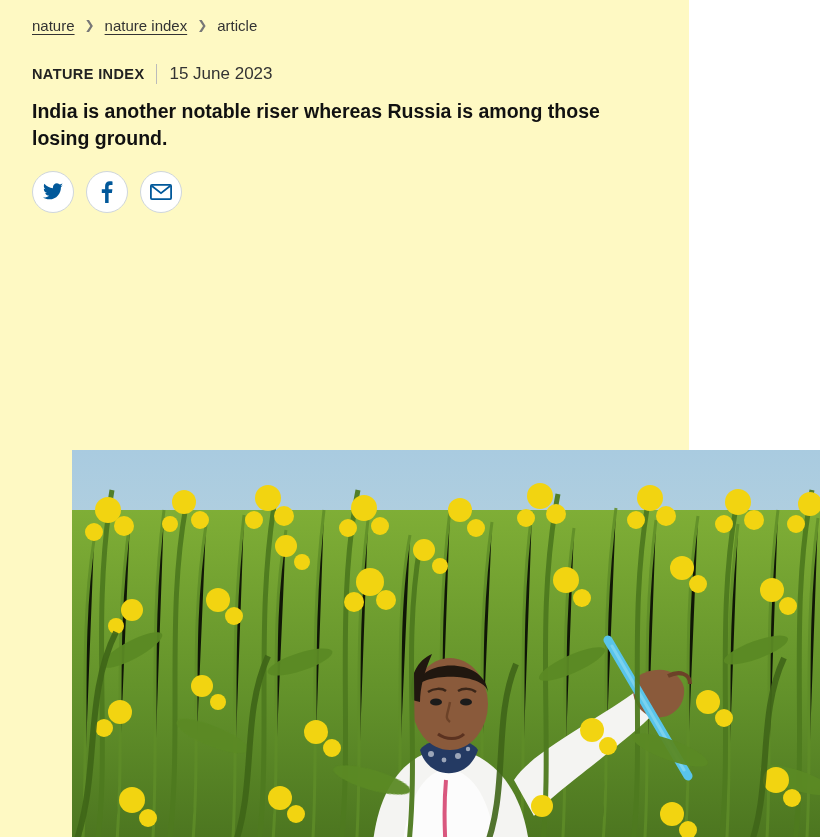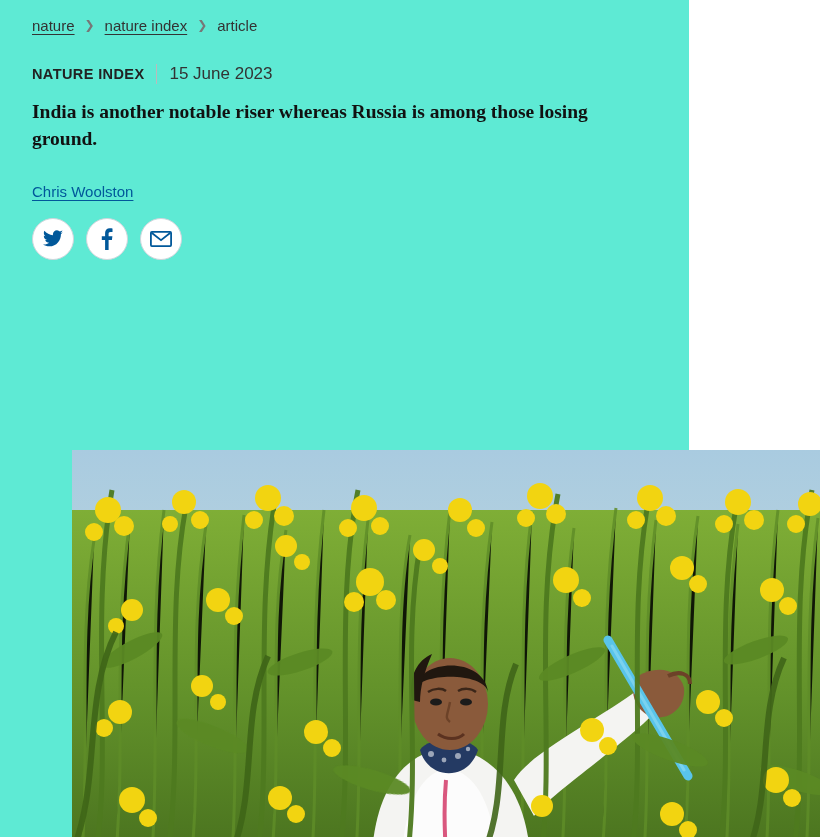--- a/index.html
+++ b/index.html
@@ -11,21 +11,21 @@
     background: #ffffff;
     font-family: "Liberation Sans", sans-serif;
     color: #000;
     overflow: hidden;
   }
 
   .page {
     width: 689px;
     height: 837px;
     position: relative;
-    background: #5eead4;
+    background: #fef9c3;
   }
 
   
   .breadcrumb {
     display: flex;
     align-items: center;
     padding: 10px 0 0 32px;
     font-size: 15px;
     color: #333;
     height: 40px;
@@ -83,21 +83,21 @@
     line-height: 1.28;
     font-weight: bold;
     letter-spacing: -0.2px;
     color: #000;
     max-width: 760px;
   }
 
   .standfirst {
     margin: 22px 0 0 0;
     padding: 0 32px;
-    font-family: Liberation Serif, serif;
+    font-family: Liberation Sans, sans-serif;
     font-size: 19.5px;
     font-weight: bold;
     line-height: 1.4;
     color: #111;
     max-width: 740px;
   }
 
   .byline {
     margin: 30px 0 0 0;
     padding: 0 32px;
@@ -156,23 +156,20 @@
 
   <div class="kicker-row">
     <span class="kicker">NATURE INDEX</span>
     <span class="kicker-divider"></span>
     <span class="pubdate">15 June 2023</span>
   </div>
 
 
   <p class="standfirst">India is another notable riser whereas Russia is among those losing ground.</p>
 
-  <div class="byline">
-    <a href="#">Chris Woolston</a>
-  </div>
 
   <div class="share-row">
     <div class="share-btn">
       <span>
         <svg width="20" height="17" viewBox="0 0 24 20" aria-hidden="true">
           <path fill="#01589a" d="M24 2.4c-.9.4-1.8.7-2.8.8 1-.6 1.8-1.6 2.2-2.7-1 .6-2 1-3.1 1.2A4.9 4.9 0 0 0 16.8 0c-2.7 0-4.9 2.2-4.9 4.9 0 .4 0 .8.1 1.1C7.9 5.8 4.2 3.8 1.7.8c-.4.8-.7 1.6-.7 2.5 0 1.7.9 3.2 2.2 4.1-.8 0-1.6-.2-2.2-.6v.1c0 2.4 1.7 4.4 3.9 4.8-.4.1-.8.2-1.3.2-.3 0-.6 0-.9-.1.6 2 2.4 3.4 4.6 3.4-1.7 1.3-3.8 2.1-6.1 2.1-.4 0-.8 0-1.2-.1 2.2 1.4 4.8 2.2 7.5 2.2 9.1 0 14-7.5 14-14v-.6c1-.7 1.8-1.6 2.5-2.5z"></path>
         </svg>
       </span>
     </div>
     <div class="share-btn">

